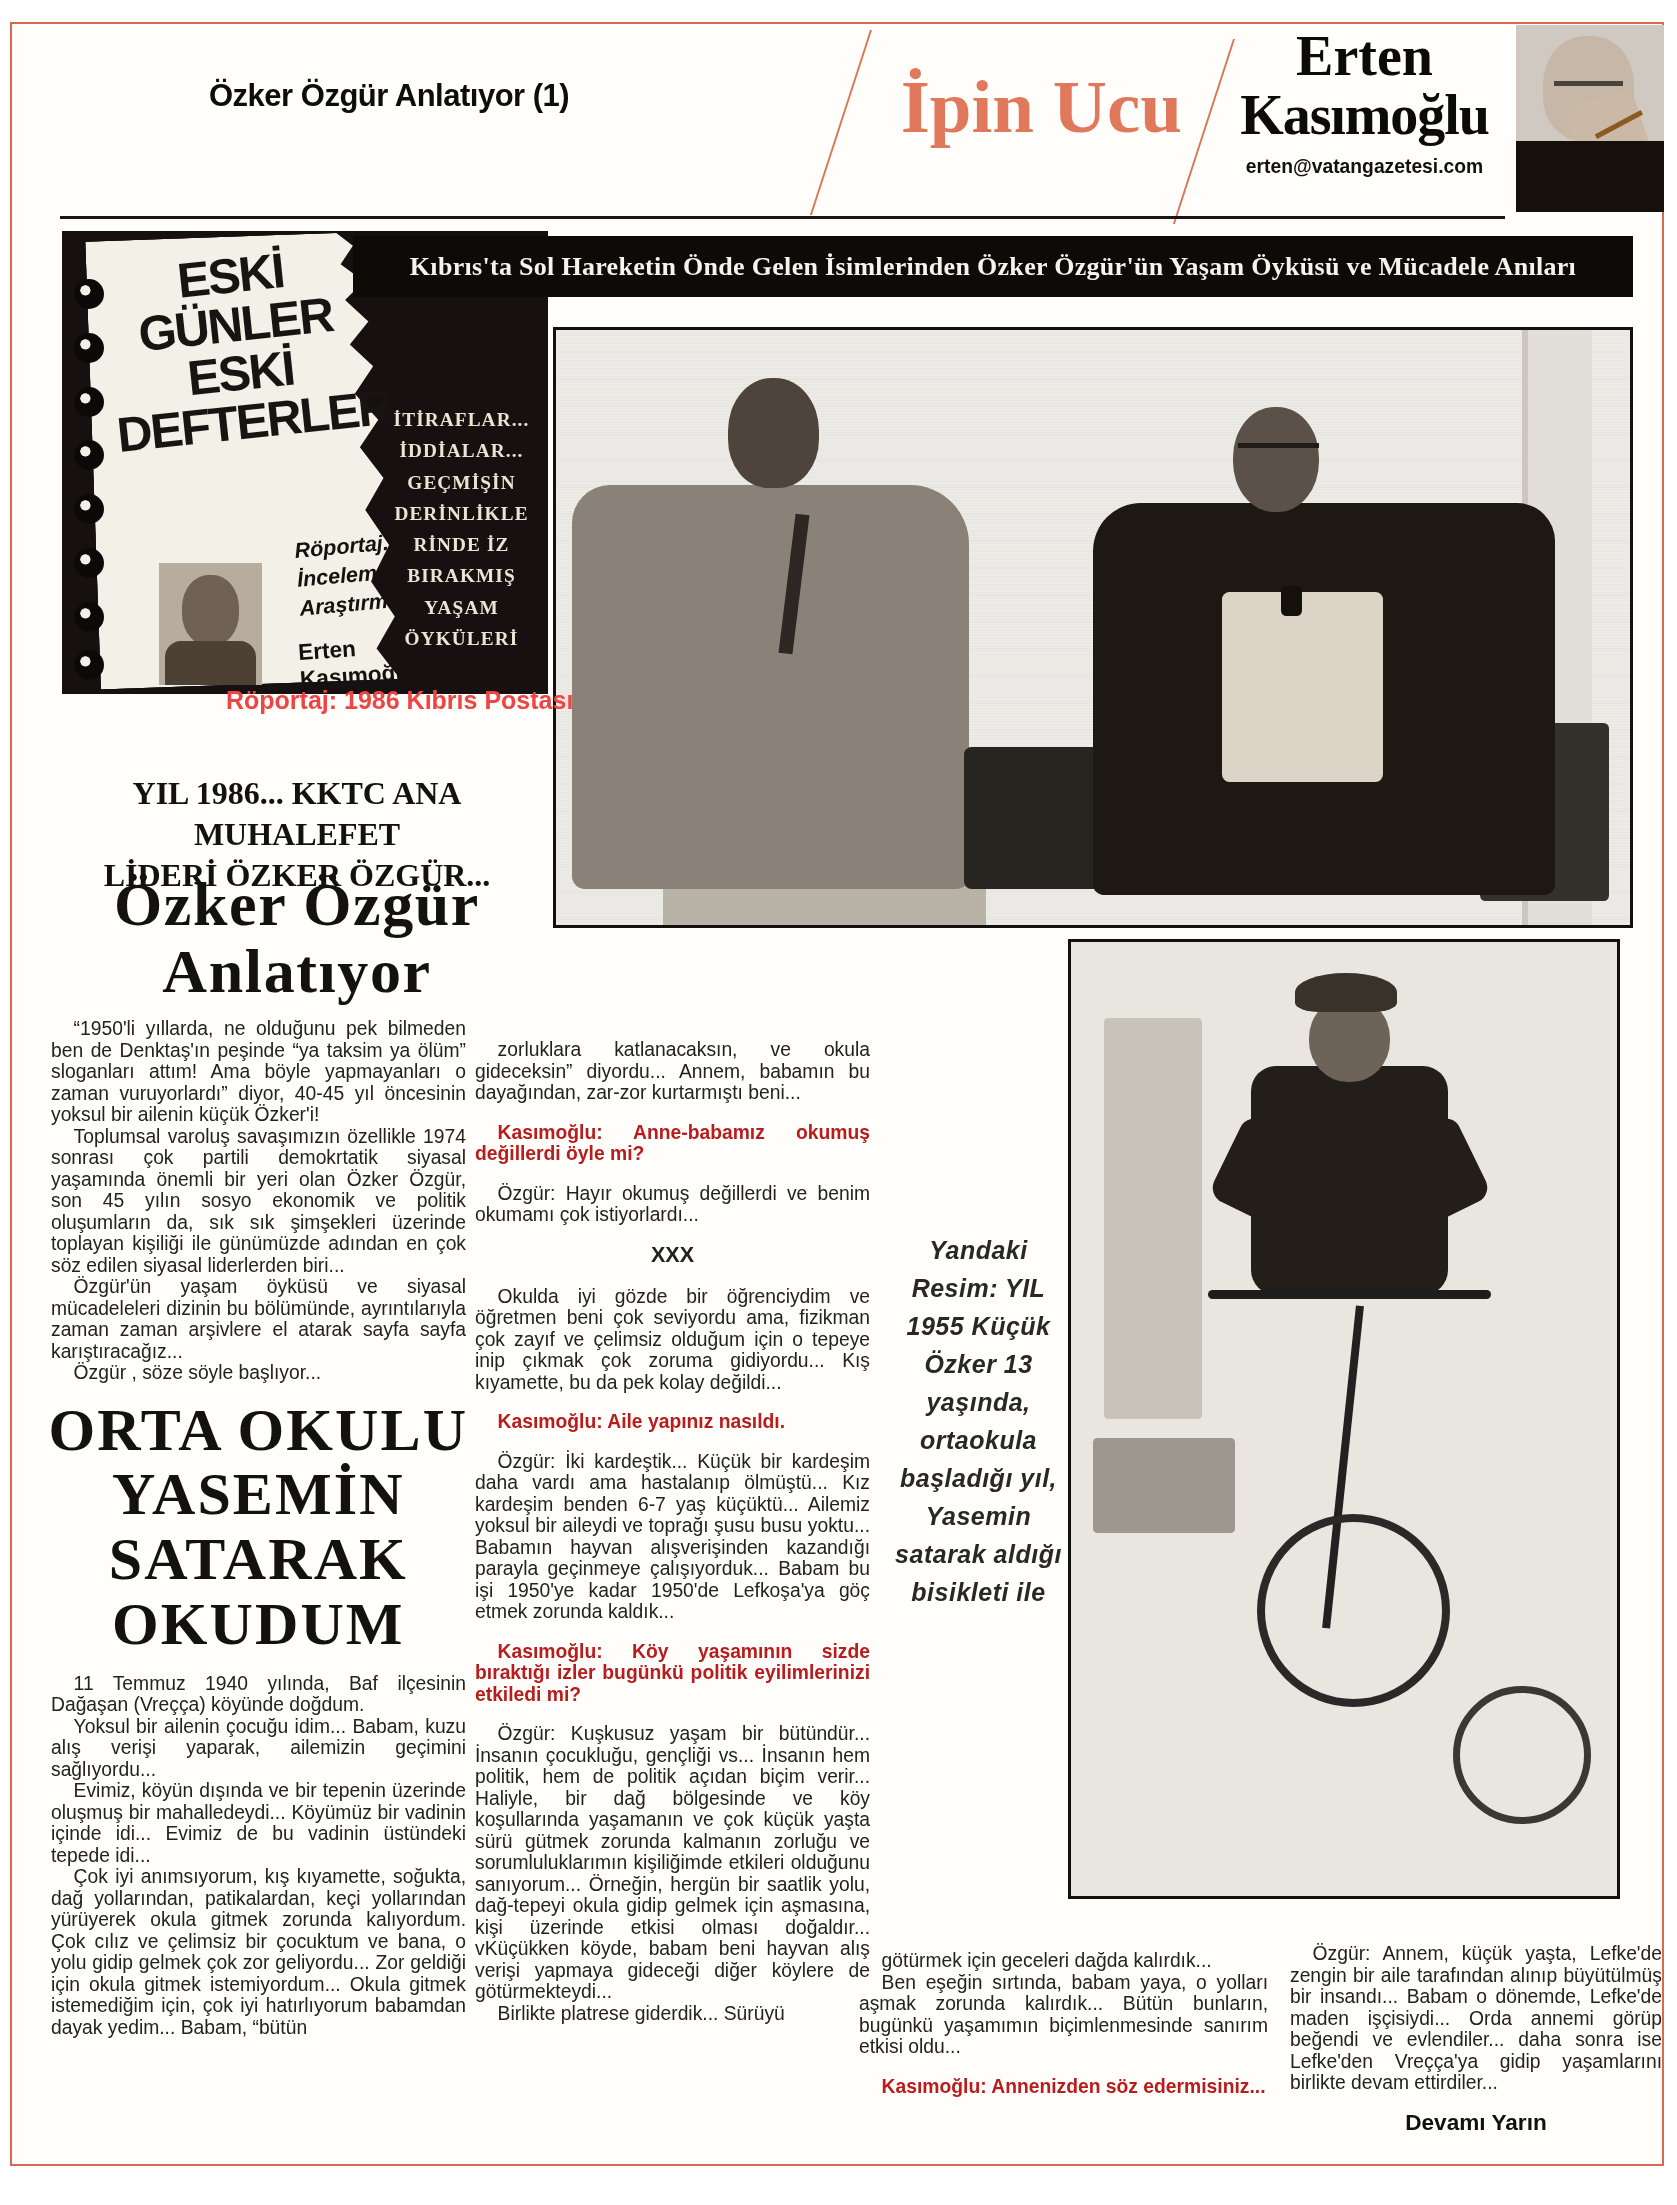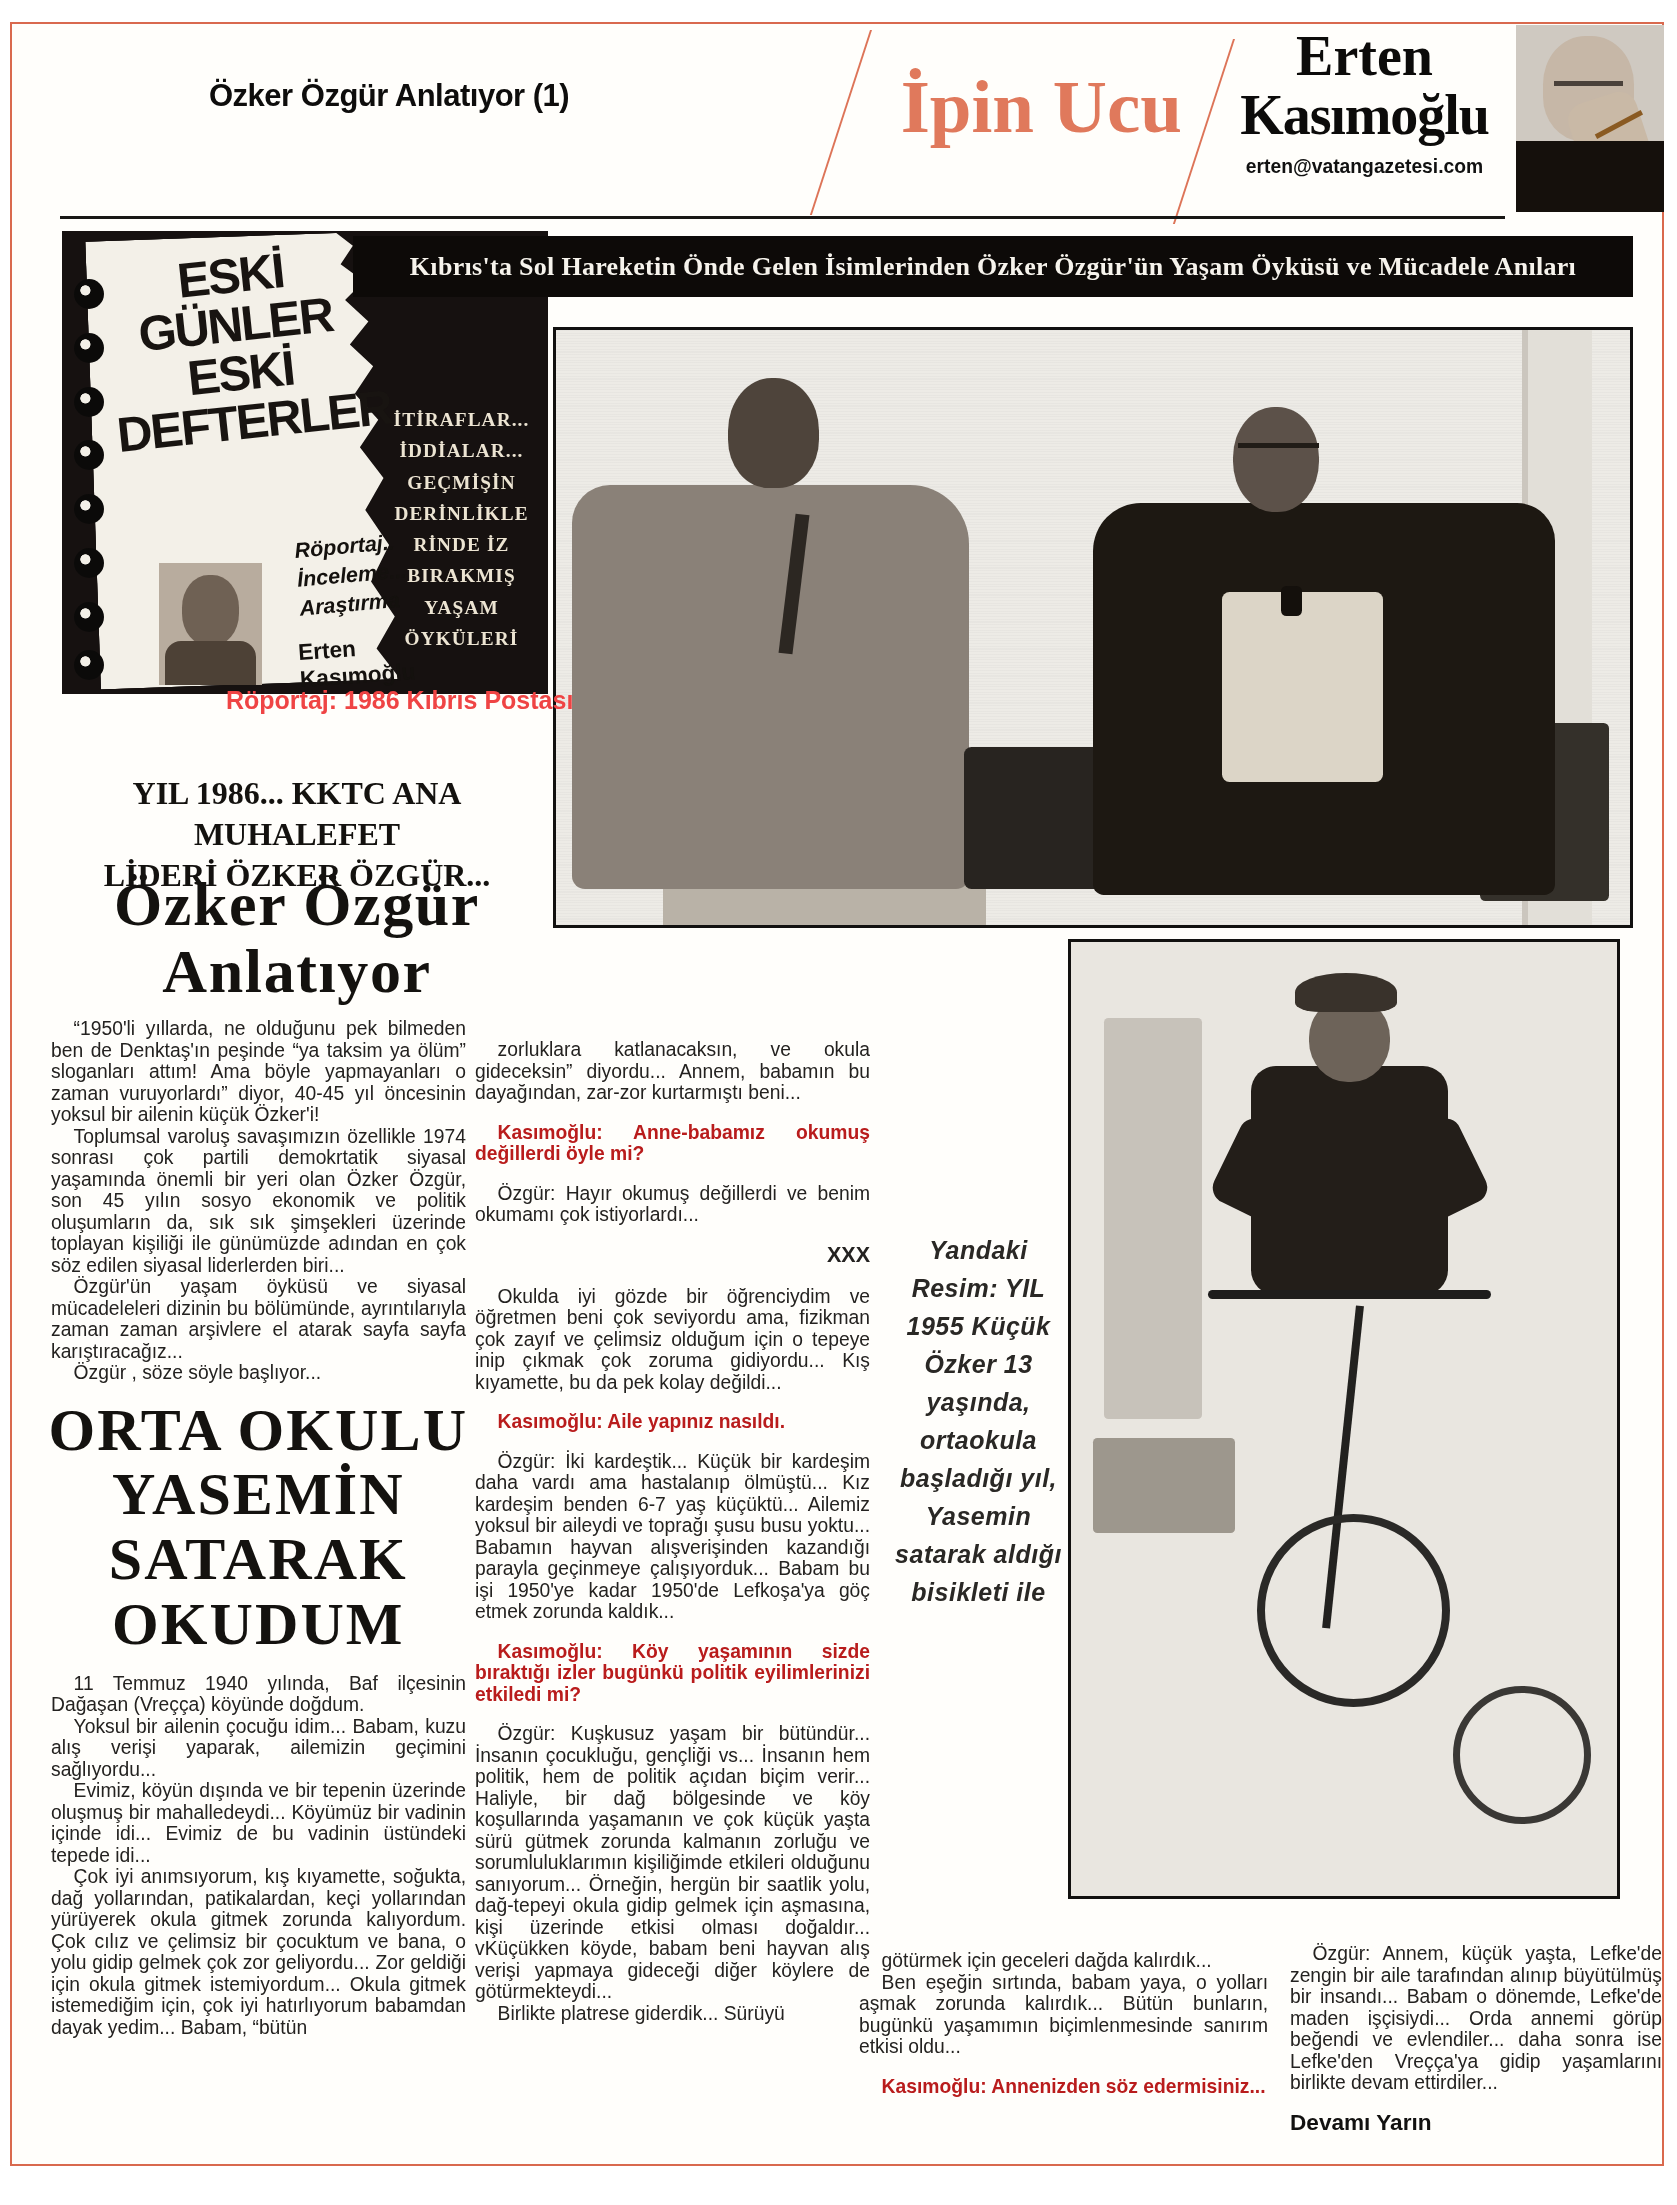--- a/index.html
+++ b/index.html
@@ -93,31 +93,31 @@
     font-family:"Liberation Serif",serif;font-weight:bold;font-size:32px;line-height:1.28;color:#14120f;}
   .lead-sub{left:42px;top:871px;width:510px;text-align:center;
     font-family:"Liberation Serif",serif;font-weight:bold;font-size:62px;line-height:1.08;letter-spacing:1.6px;color:#14120f;}
 
   
   .bodytext{font-size:19.3px;line-height:21.5px;text-align:justify;color:#242220;}
   .bodytext p{margin:0;text-indent:22.6px;}
   .col-left{left:51px;top:1018px;width:415px;}
   .col-mid{left:475px;top:1039px;width:395px;}
   .q{font-weight:bold;margin:18px 0 !important;color:#b91c1c;}
-  .xxx{font-weight:bold;text-align:right;text-indent:0 !important;margin:19.3px 0 !important;font-size:21.5px;}
+  .xxx{font-weight:bold;text-align:center;text-indent:0 !important;margin:19.3px 0 !important;font-size:21.5px;}
   .mid-headline{margin:14px 16px 16px -9.7px;width:434px;text-align:center;text-indent:0;
     font-family:"Liberation Serif",serif;font-weight:bold;font-size:60px;line-height:1.08;letter-spacing:2.1px;color:#14120f;}
   .mid-headline span{display:block;text-indent:0;}
 
   .side-caption{left:887px;top:1231px;width:183px;text-align:center;
     font-style:italic;font-weight:bold;font-size:25px;line-height:1.52;letter-spacing:0.5px;color:#2a2825;}
 
   .col-bmid{left:859px;top:1950px;width:409px;}
   .col-bright{left:1290px;top:1943px;width:372px;}
-  .sign-off{font-weight:bold;text-align:left;text-indent:0 !important;margin-top:18px !important;font-size:22.6px;color:#121110;}
+  .sign-off{font-weight:bold;text-align:center;text-indent:0 !important;margin-top:18px !important;font-size:22.6px;color:#121110;}
 </style>
 </head>
 <body>
 
 <div class="abs page-frame"></div>
 
 <div class="abs kicker">Özker Özgür Anlatıyor (1)</div>
 <div class="abs slash slash-left"></div>
 <div class="abs column-title">İpin Ucu</div>
 <div class="abs slash slash-right"></div>

